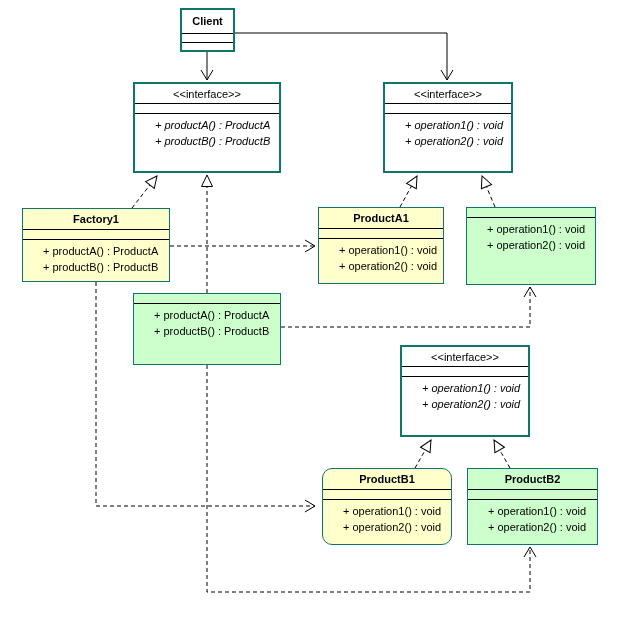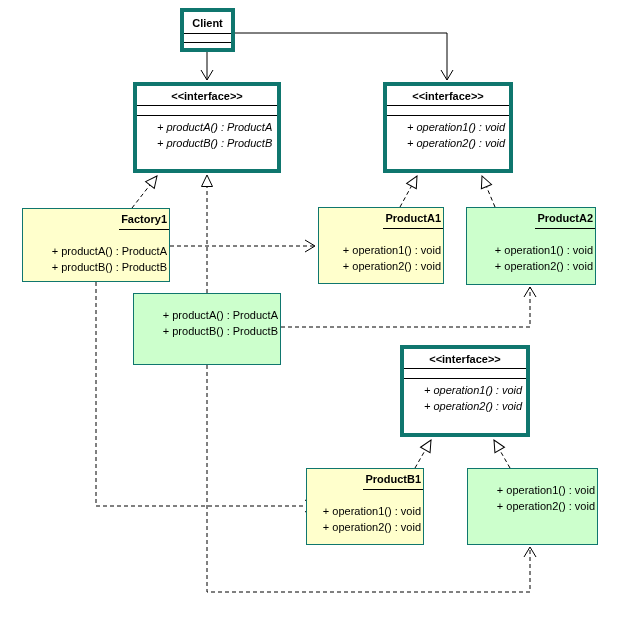--- a/index.html
+++ b/index.html
@@ -5,45 +5,45 @@
   html,body { margin:0; padding:0; background:#ffffff; }
   .canvas {
     position:relative; width:632px; height:622px; background:#ffffff;
     font-family:"Liberation Sans", sans-serif; font-size:11px; color:#000;
     overflow:hidden;
   }
   .wires { position:absolute; left:0; top:0; pointer-events:none; }
 
   .uml-class {
     position:absolute; box-sizing:border-box; background:#ffffff;
-    border:4px solid #0f766e; display:flex; flex-direction:column;
+    border:2px solid #0f766e; display:flex; flex-direction:column;
   }
-  .uml-class.thin { border-width:1px;align-items:flex-end; }
+  .uml-class.thin { border-width:1px; }
   .fill-yellow { background:var(--family1_fill, #ffffcc); }
   .fill-green  { background:var(--family2_fill, #ccffcc); }
 
   .title { border-bottom:1px solid #000; text-align:center; padding:3px 2px 2px 2px; }
-  .stereotype { line-height:14px;font-weight:bold; }
+  .stereotype { line-height:14px; }
   .cls-name { font-weight:bold; line-height:15px; }
   .attrs { height:9px; border-bottom:1px solid #000; flex:0 0 auto; }
   .attrs.short { height:8px; }
   .methods { flex:1 1 auto; padding:3px 2px 2px 20px; }
   .method { line-height:16px; white-space:nowrap; }
   .iface .method { font-style:italic; }
 
   .c-client   { left:180px; top:8px;   width:55px;  height:44px; }
   .c-client .title { border-bottom-width:1px; flex:1 1 auto; padding-top:4px; }
   .c-af       { left:133px; top:82px;  width:148px; height:91px; }
   .c-pa       { left:383px; top:82px;  width:130px; height:91px; }
   .c-f1       { left:22px;  top:208px; width:148px; height:74px; }
   .c-f2       { left:133px; top:293px; width:148px; height:72px; }
   .c-pa1      { left:318px; top:207px; width:126px; height:77px; }
   .c-pa2      { left:466px; top:207px; width:130px; height:78px; }
   .c-pb       { left:400px; top:345px; width:130px; height:92px; }
-  .c-pb1      { left:306px; top:468px; width:118px; height:77px; }
+  .c-pb1      { left:322px; top:468px; width:130px; height:77px;border-radius:10px; }
   .c-pb2      { left:467px; top:468px; width:131px; height:77px; }
 </style>
 </head>
 <body>
 
 <div class="canvas">
 
   <svg class="wires" width="632" height="622" viewBox="0 0 632 622" xmlns="http://www.w3.org/2000/svg">
     <defs>
       <marker id="openarrow" viewBox="0 0 14 14" refX="12" refY="7" markerWidth="14" markerHeight="14" orient="auto" markerUnits="userSpaceOnUse">
@@ -125,23 +125,20 @@
       <div class="cls-name">ProductA1</div>
     </div>
     <div class="attrs"></div>
     <div class="methods">
       <div class="method">+ operation1() : void</div>
       <div class="method">+ operation2() : void</div>
     </div>
   </div>
 
   <div class="uml-class thin fill-green c-pa2">
-    <div class="title">
-      <div class="cls-name">ProductA2</div>
-    </div>
     <div class="attrs"></div>
     <div class="methods">
       <div class="method">+ operation1() : void</div>
       <div class="method">+ operation2() : void</div>
     </div>
   </div>
 
   <div class="uml-class iface c-pb">
     <div class="title">
       <div class="stereotype">&lt;&lt;interface&gt;&gt;</div>
@@ -158,20 +155,23 @@
       <div class="cls-name">ProductB1</div>
     </div>
     <div class="attrs"></div>
     <div class="methods">
       <div class="method">+ operation1() : void</div>
       <div class="method">+ operation2() : void</div>
     </div>
   </div>
 
   <div class="uml-class thin fill-green c-pb2">
+    <div class="title">
+      <div class="cls-name">ProductB2</div>
+    </div>
     <div class="attrs"></div>
     <div class="methods">
       <div class="method">+ operation1() : void</div>
       <div class="method">+ operation2() : void</div>
     </div>
   </div>
 
 </div>
 
 </body></html>

